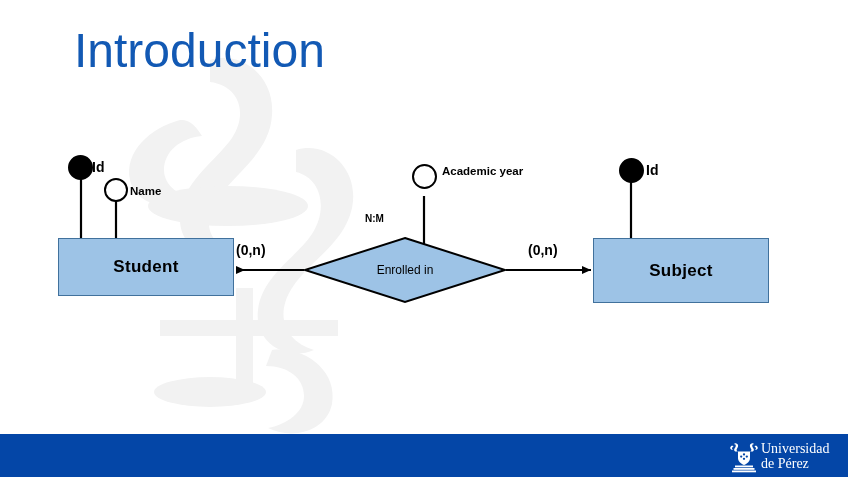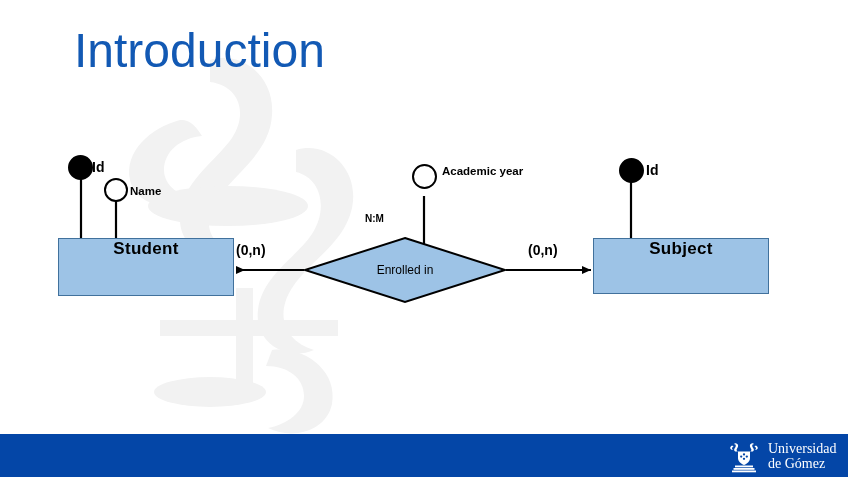--- a/index.html
+++ b/index.html
@@ -51,31 +51,31 @@
     height: 434px;
   }
 
   
   .entity-box {
     position: absolute;
     background: #9DC3E6;
     border: 1px solid #41719C;
     box-sizing: border-box;
     display: flex;
-    align-items: flex-start;
+    align-items: center;
     justify-content: center;
   }
   .entity-label {
     font-size: 17px;
     font-weight: bold;
     color: #000000;
     letter-spacing: 0.3px;
   }
   #entity-student { left: 58px;  top: 238px; width: 176px; height: 58px; }
-  #entity-subject { left: 593px; top: 238px; width: 176px; height: 56px; }
+  #entity-subject { left: 593px; top: 238px; width: 176px; height: 65px; }
   #relationship-label {
     position: absolute;
     left: 305px;
     top: 238px;
     width: 200px;
     height: 64px;
     display: flex;
     align-items: center;
     justify-content: center;
     font-size: 12px;
@@ -138,21 +138,20 @@
     white-space: nowrap;
   }
   #footer-logo {
     position: absolute;
     left: 727px;
     top: 436px;
     width: 113px;
     height: 39px;
     display: flex;
     align-items: center;
-    gap: 7px;
   }
   #logo-wordmark {
     display: flex;
     flex-direction: column;
     justify-content: center;
     color: #ffffff;
     font-family: "Liberation Serif", serif;
     font-size: 14px;
     line-height: 15px;
     white-space: nowrap;
@@ -265,17 +264,17 @@
       </g>
       <g fill="#0446A7">
         <circle cx="17" cy="15.4" r="1.15"></circle>
         <circle cx="14.2" cy="17.6" r="1.15"></circle>
         <circle cx="19.8" cy="17.6" r="1.15"></circle>
         <circle cx="17" cy="19.8" r="1.15"></circle>
       </g>
     </svg>
     <div id="logo-wordmark">
       <span>Universidad</span>
-      <span>de Gómez</span>
+      <span>de Pérez</span>
     </div>
   </div>
 
 </div>
 
 </body></html>

